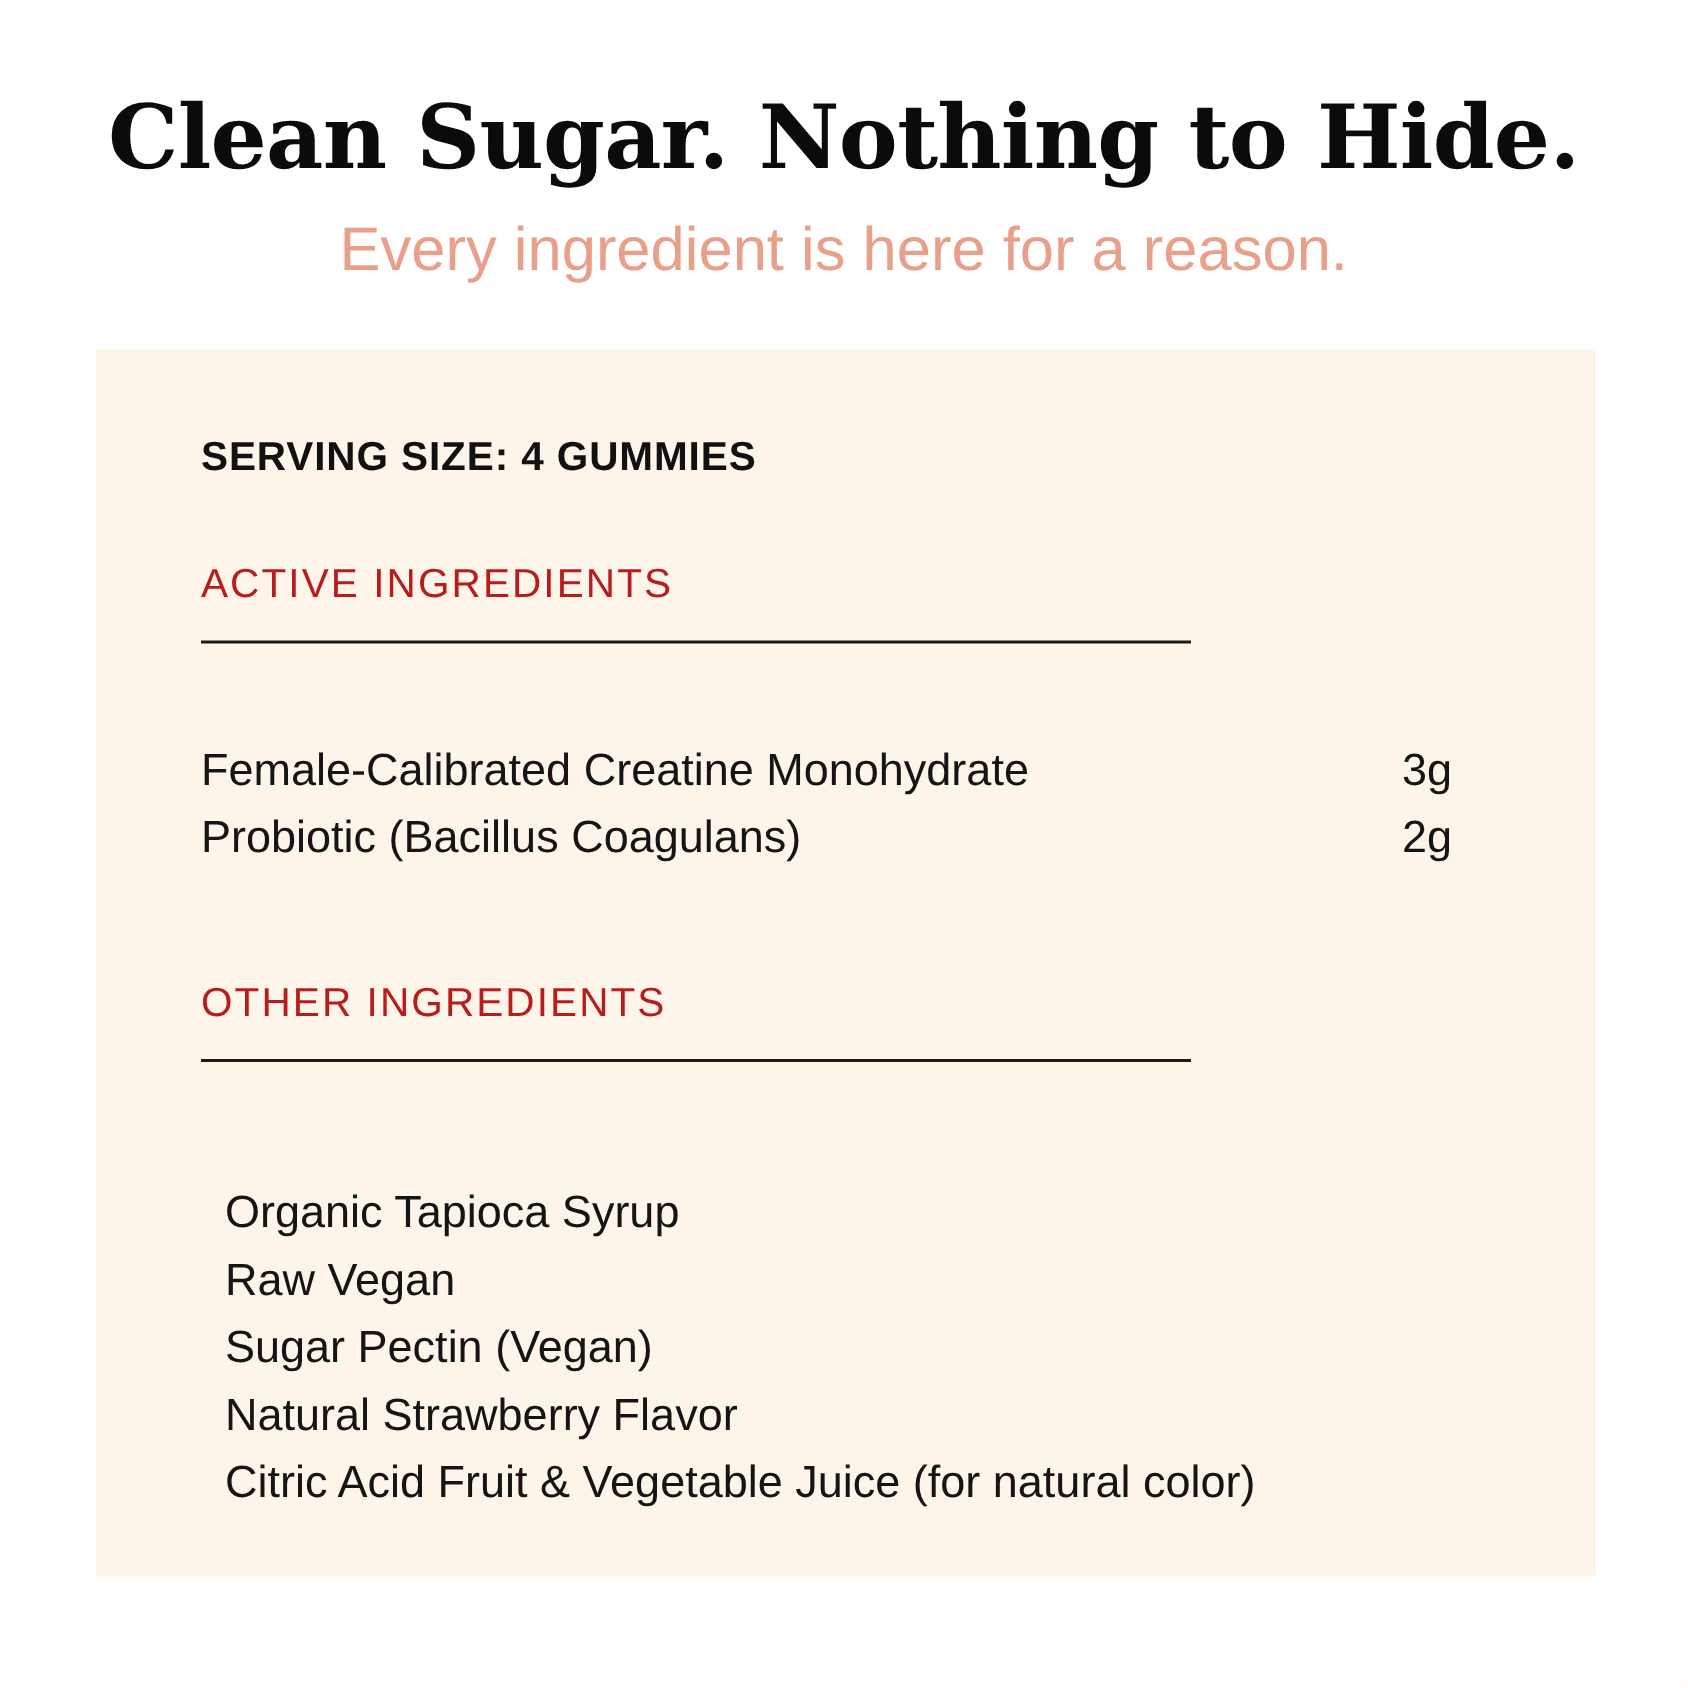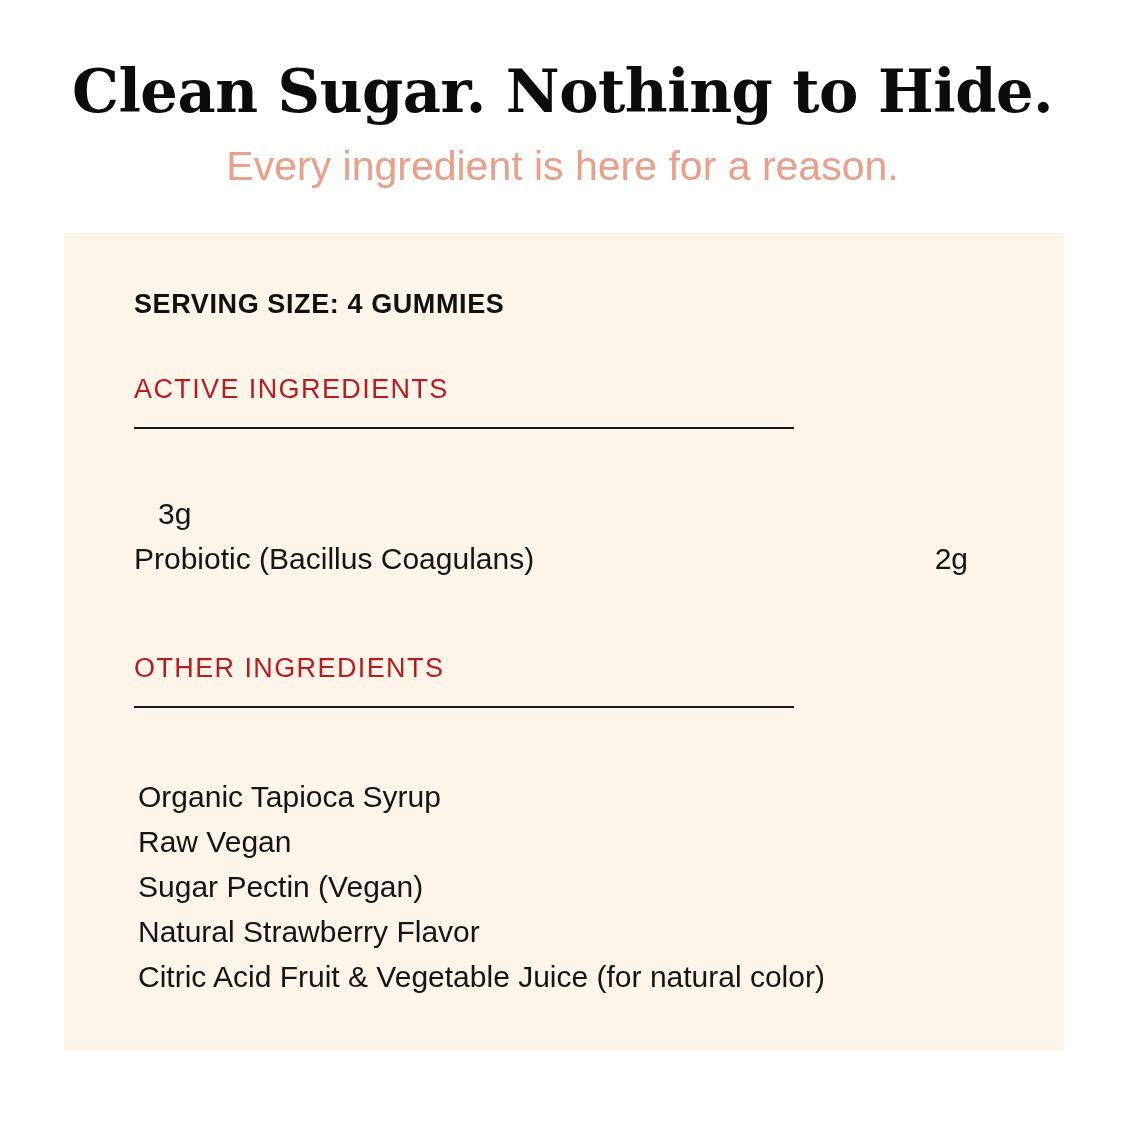--- a/index.html
+++ b/index.html
@@ -91,21 +91,21 @@
     line-height: 1.5;
     white-space: nowrap;
   }
   .active-row .amount {
     padding-left: 24px;
   }
   .other-block {
     padding-top: 72px;
   }
   .other-list {
-    margin: 4px;
+    margin: 16px;
     padding: 62px 0 0 0;
     list-style: none;
   }
   .other-list li {
     font-size: 30px;
     color: #151515;
     line-height: 1.5;
     white-space: nowrap;
   }
 </style>
@@ -120,20 +120,21 @@
   <div class="panel">
     <div class="panel-inner">
 
       <div class="serving">SERVING SIZE: 4 GUMMIES</div>
 
       <div class="section-title sec1-title">ACTIVE INGREDIENTS</div>
       <div class="rule"></div>
 
       <div class="active-list">
         <div class="active-row">
+          <span class="name">Female-Calibrated Creatine Monohydrate</span>
           <span class="amount">3g</span>
         </div>
         <div class="active-row">
           <span class="name">Probiotic (Bacillus Coagulans)</span>
           <span class="amount">2g</span>
         </div>
       </div>
 
       <div class="other-block">
         <div class="section-title sec2-title">OTHER INGREDIENTS</div>

